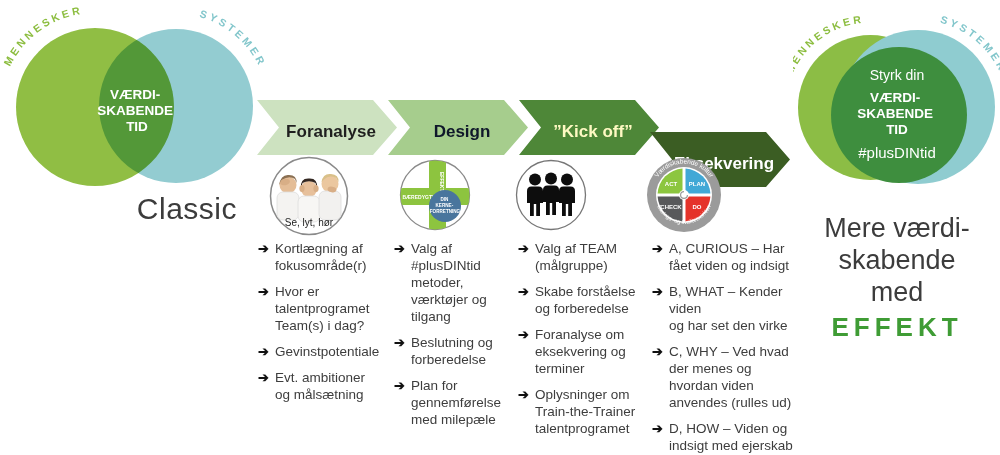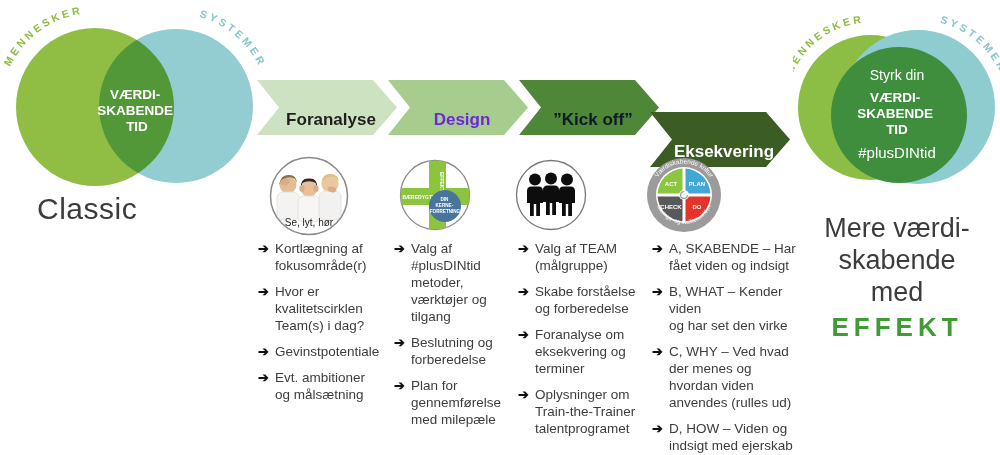--- a/index.html
+++ b/index.html
@@ -16,34 +16,34 @@
   .venn-circle-teal-solid  { fill:#8FCCD0; }
   .venn-overlap-dark { fill:#3E8E3E; }
   .curve-label { font-weight:bold; font-size:10.5px; letter-spacing:3px; }
   .curve-label.green { fill:#8CBD3F; }
   .curve-label.teal  { fill:#82C6CB; }
   .overlap-text { fill:#fff; font-weight:bold; font-size:13.5px; text-anchor:middle; }
   .overlap-intro, .overlap-tag { fill:#fff; font-size:14px; text-anchor:middle; font-weight:normal; }
   .overlap-tag { font-size:15px; }
 
   .classic-caption { position:absolute; left:37px; top:192px; width:200px;
-    text-align:left; font-size:30px; font-weight:300; color:#3C3C3C; letter-spacing:0.5px; }
+    text-align:right; font-size:30px; font-weight:300; color:#3C3C3C; letter-spacing:0.5px; }
 
   .right-caption { position:absolute; left:790px; top:212px; width:214px; text-align:center;
     font-size:27px; font-weight:300; color:#3C3C3C; line-height:32px; }
   .right-caption .accent { display:block; margin-top:3px; font-size:26px; font-weight:bold;
     color:#3F9C35; letter-spacing:5px; }
 
   
-  .chevron { position:absolute; top:80px; width:140px; height:55px; line-height:55px;
-    text-align:center; font-size:17px; font-weight:bold; padding:12px 14px 0 22px;
+  .chevron { position:absolute; top:100px; width:140px; height:55px; line-height:55px;
+    text-align:center; font-size:17px; font-weight:bold; padding:4px 14px 0 22px;
     clip-path:polygon(0 0, 116px 0, 140px 27.5px, 116px 55px, 0 55px, 22px 27.5px); }
   .chevron.s1 { left:257px; background:#CDE2C0; color:#1f1f1f; }
-  .chevron.s2 { left:388px; background:#A6CD8D; color:#6d28d9; }
-  .chevron.s3 { left:519px; background:#4E8738; color:#0f172a; }
+  .chevron.s2 { left:388px; background:#A6CD8D; color:#0f172a; }
+  .chevron.s3 { left:519px; background:#4E8738; color:#fef9c3; }
   .chevron.s4 { left:650px; background:#3B5D23; color:#fff;margin-top:32px; }
 
   
   .stage-icon { position:absolute; }
 
   
   .bullets { position:absolute; top:240px; list-style:none; }
   .bullets.c1 { left:258px; width:118px; }
   .bullets.c2 { left:394px; width:106px; }
   .bullets.c3 { left:518px; width:134px; }
@@ -180,21 +180,21 @@
     </text>
   </svg>
 
   <ul class="bullets c1">
     <li>
         <span class="b-arrow">➔</span>
         <span class="b-text">Kortlægning af fokusområde(r)</span>
       </li>
     <li>
         <span class="b-arrow">➔</span>
-        <span class="b-text">Hvor er kvalitetscirklen Team(s) i dag?</span>
+        <span class="b-text">Hvor er talentprogramet Team(s) i dag?</span>
       </li>
     <li>
         <span class="b-arrow">➔</span>
         <span class="b-text">Gevinstpotentiale</span>
       </li>
     <li>
         <span class="b-arrow">➔</span>
         <span class="b-text">Evt. ambitioner og målsætning</span>
       </li>
   </ul>
@@ -226,21 +226,21 @@
         <span class="b-text">Foranalyse om eksekvering og terminer</span>
       </li>
     <li>
         <span class="b-arrow">➔</span>
         <span class="b-text">Oplysninger om Train-the-Trainer talentprogramet</span>
       </li>
   </ul>
   <ul class="bullets c4">
     <li>
         <span class="b-arrow">➔</span>
-        <span class="b-text">A, SKABENDE – Har fået viden og indsigt</span>
+        <span class="b-text">A, CURIOUS – Har fået viden og indsigt</span>
       </li>
     <li>
         <span class="b-arrow">➔</span>
         <span class="b-text">B, WHAT – Kender viden
 og har set den virke</span>
       </li>
     <li>
         <span class="b-arrow">➔</span>
         <span class="b-text">C, WHY – Ved hvad der menes og hvordan viden anvendes (rulles ud)</span>
       </li>

